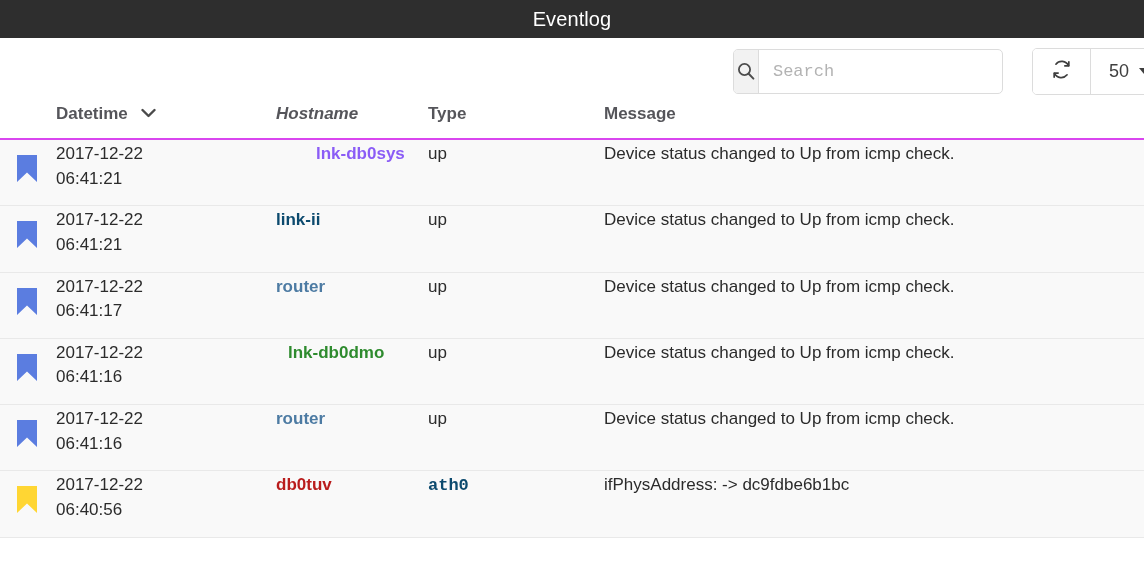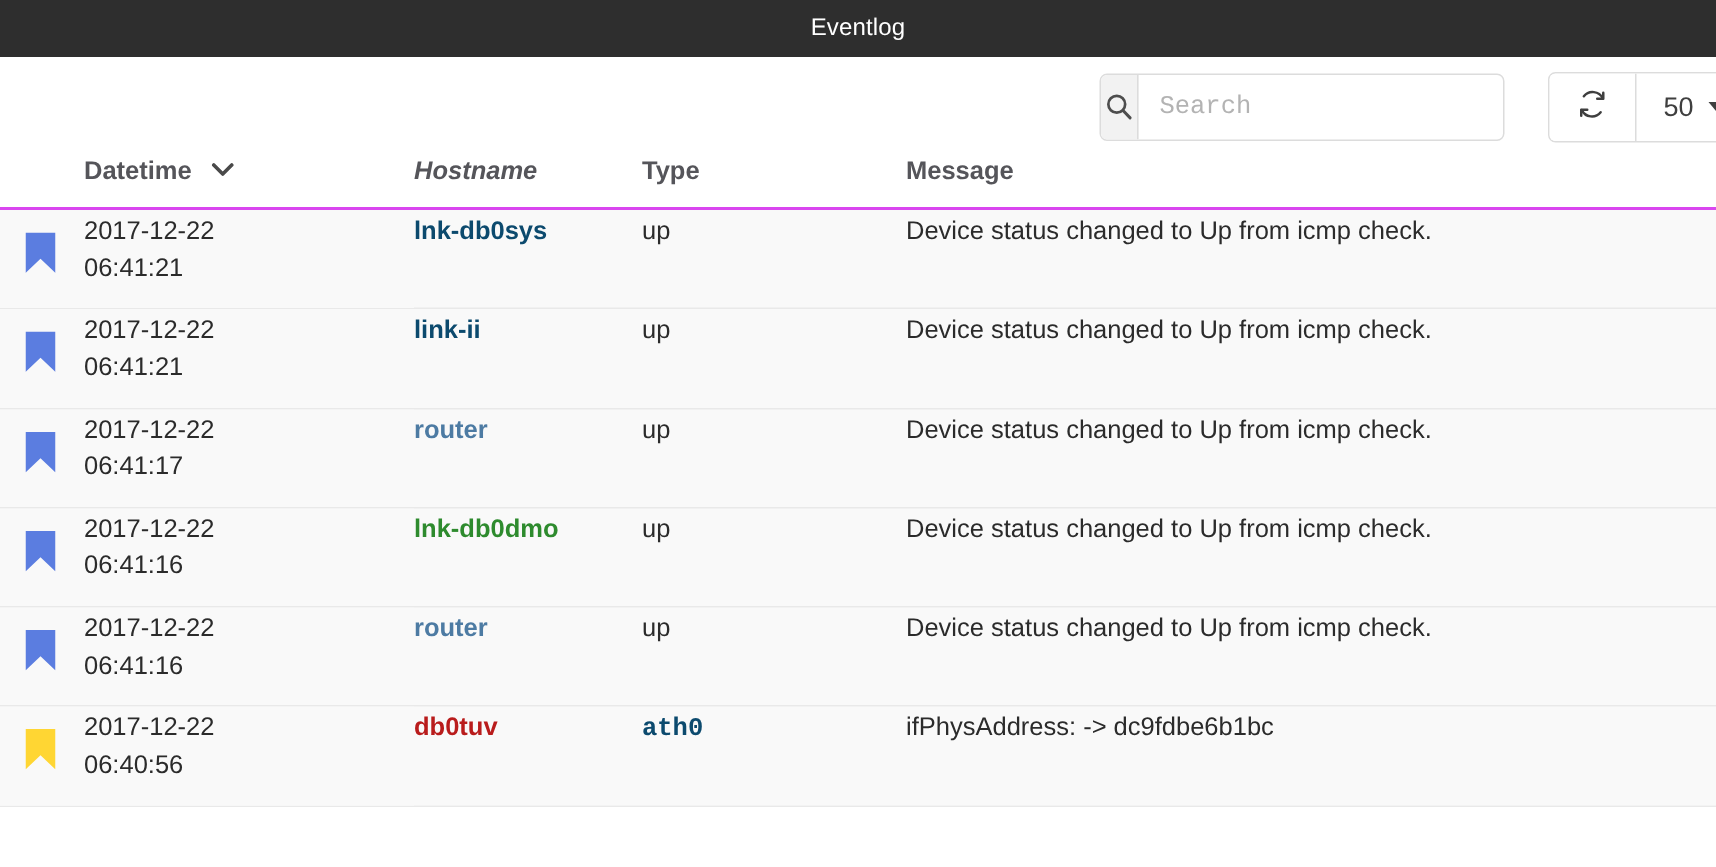--- a/index.html
+++ b/index.html
@@ -16,21 +16,21 @@
   }
 
   
   .titlebar {
     height: 38px;
     background: #2e2e2e;
     color: #ffffff;
     display: flex;
     align-items: center;
     justify-content: center;
-    font-size: 16px;
+    font-size: 20px;
     letter-spacing: .1px;
   }
 
   
   .toolbar {
     height: 66px;
     background: #ffffff;
     display: flex;
     align-items: center;
     justify-content: flex-end;
@@ -243,21 +243,21 @@
         <span>Message</span>
       </th>
     </tr>
   </thead>
   <tbody id="evbody">
       <tr class="evrow">
         <td class="cell-datetime"><span class="flag"><svg width="20" height="27" viewBox="0 0 20 27" aria-hidden="true">
               <path d="M0 0 H20 V27 L10 17.5 L0 27 Z" fill="#5b7de0"></path>
             </svg></span><span>2017-12-22
 06:41:21</span></td>
-        <td><a class="host-link" style="color: #0c4a6e;">lnk-db0sys</a></td>
+        <td><a class="host-link" style="color: #8b5cf6; margin-left: 40px;">lnk-db0sys</a></td>
         <td><span class="type-plain" style="color: rgb(43, 43, 43);">up</span></td>
         <td><span class="msg">Device status changed to Up from icmp check.</span></td>
       </tr>
       <tr class="evrow">
         <td class="cell-datetime"><span class="flag"><svg width="20" height="27" viewBox="0 0 20 27" aria-hidden="true">
               <path d="M0 0 H20 V27 L10 17.5 L0 27 Z" fill="#5b7de0"></path>
             </svg></span><span>2017-12-22
 06:41:21</span></td>
         <td><a class="host-link" style="color: #0c4a6e;">link-ii</a></td>
         <td><span class="type-plain" style="color: rgb(43, 43, 43);">up</span></td>
@@ -270,21 +270,21 @@
 06:41:17</span></td>
         <td><a class="host-link" style="color: rgb(77, 123, 163);">router</a></td>
         <td><span class="type-plain" style="color: rgb(43, 43, 43);">up</span></td>
         <td><span class="msg">Device status changed to Up from icmp check.</span></td>
       </tr>
       <tr class="evrow">
         <td class="cell-datetime"><span class="flag"><svg width="20" height="27" viewBox="0 0 20 27" aria-hidden="true">
               <path d="M0 0 H20 V27 L10 17.5 L0 27 Z" fill="#5b7de0"></path>
             </svg></span><span>2017-12-22
 06:41:16</span></td>
-        <td><a class="host-link" style="color: rgb(46, 139, 46);">lnk-db0dmo</a></td>
+        <td><a class="host-link" style="color: rgb(46, 139, 46); margin-left: 12px;">lnk-db0dmo</a></td>
         <td><span class="type-plain" style="color: rgb(43, 43, 43);">up</span></td>
         <td><span class="msg">Device status changed to Up from icmp check.</span></td>
       </tr>
       <tr class="evrow">
         <td class="cell-datetime"><span class="flag"><svg width="20" height="27" viewBox="0 0 20 27" aria-hidden="true">
               <path d="M0 0 H20 V27 L10 17.5 L0 27 Z" fill="#5b7de0"></path>
             </svg></span><span>2017-12-22
 06:41:16</span></td>
         <td><a class="host-link" style="color: rgb(77, 123, 163);">router</a></td>
         <td><span class="type-plain" style="color: rgb(43, 43, 43);">up</span></td>

